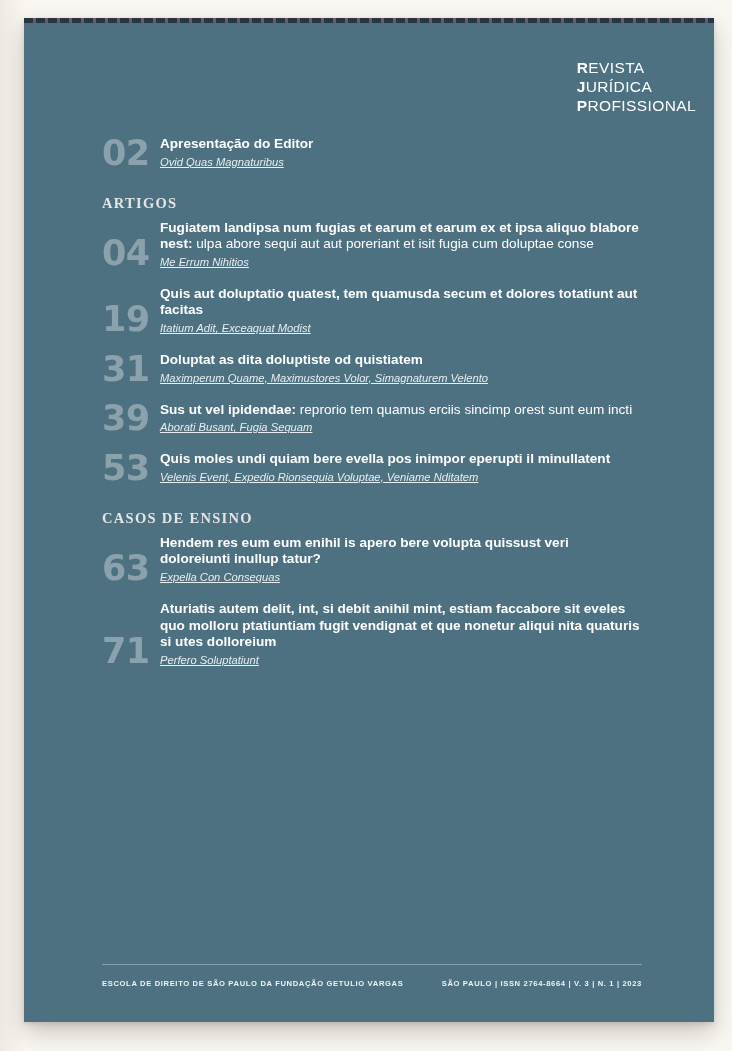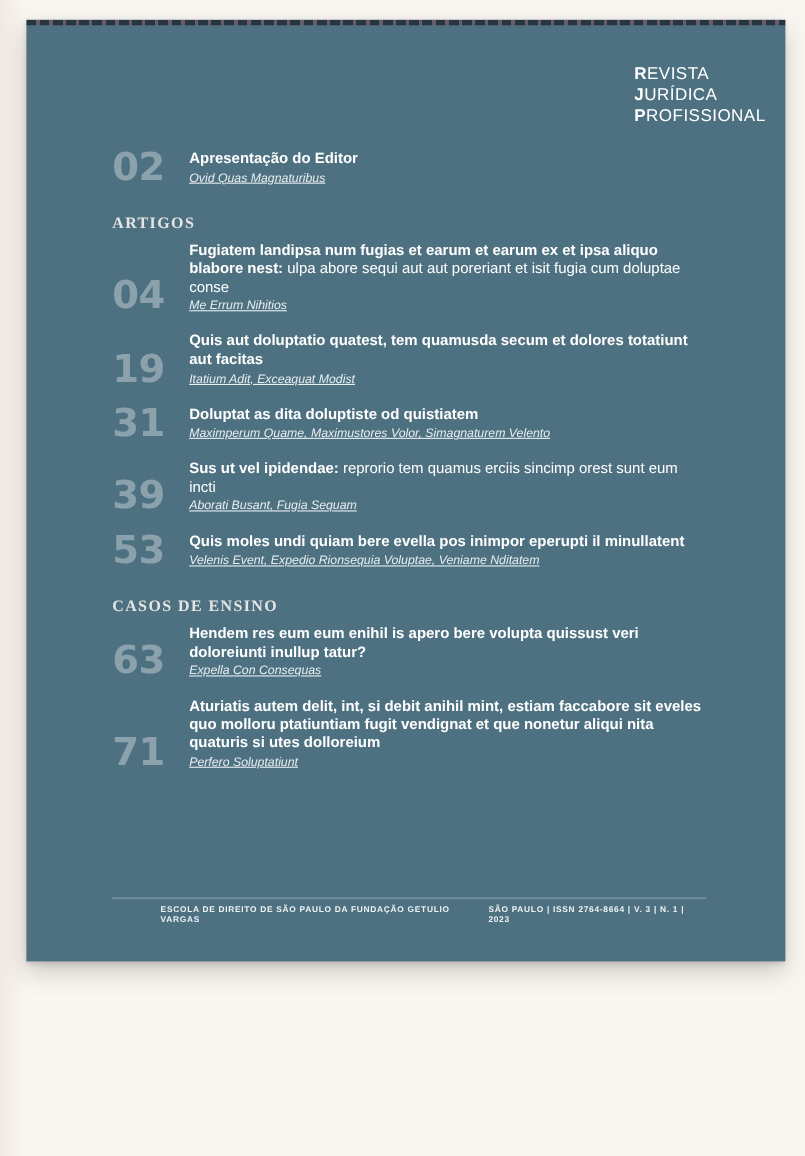--- a/index.html
+++ b/index.html
@@ -23,21 +23,21 @@
       linear-gradient(90deg, #efeae1 0px, #faf7f2 26px, #faf7f2 100%),
       linear-gradient(180deg, #f6f2ec 0px, #faf7f2 20px);
     pointer-events: none;
   }
 
   .page-card {
     position: absolute;
     left: 24px;
     top: 18px;
     width: 690px;
-    height: 856px;
+    height: 1004px;
     background: #4e7181;
     box-shadow: 0 10px 22px rgba(90, 80, 70, 0.30),
                 0 2px 5px rgba(90, 80, 70, 0.18);
     overflow: hidden;
   }
 
   
   .perforation {
     position: absolute;
     left: 0;
@@ -98,21 +98,20 @@
     font-size: 35px;
     font-weight: 700;
     line-height: 32px;
     letter-spacing: -0.5px;
     margin-top: -4px;
     font-family: "DejaVu Sans", sans-serif;
   }
   .entry-body {
     flex: 1 1 auto;
     padding-top: 0px;
-    margin-left: 12px;
   }
   .entry-title {
     color: #ffffff;
     font-size: 13.6px;
     line-height: 16.6px;
     font-weight: 700;
     margin: 0 0 2px 0;
   }
   .entry-title .light {
     font-weight: 400;
@@ -140,21 +139,20 @@
     left: 78px;
     right: 72px;
     bottom: 34px;
     display: flex;
     justify-content: space-between;
     align-items: baseline;
     color: #eef3f5;
     font-size: 7.6px;
     font-weight: 700;
     letter-spacing: 0.65px;
-    margin-left: 44px;
   }
 </style>
 </head>
 <body>
 
 <div class="canvas-shade"></div>
 
 <div class="page-card">
 
   <div class="perforation"></div>

